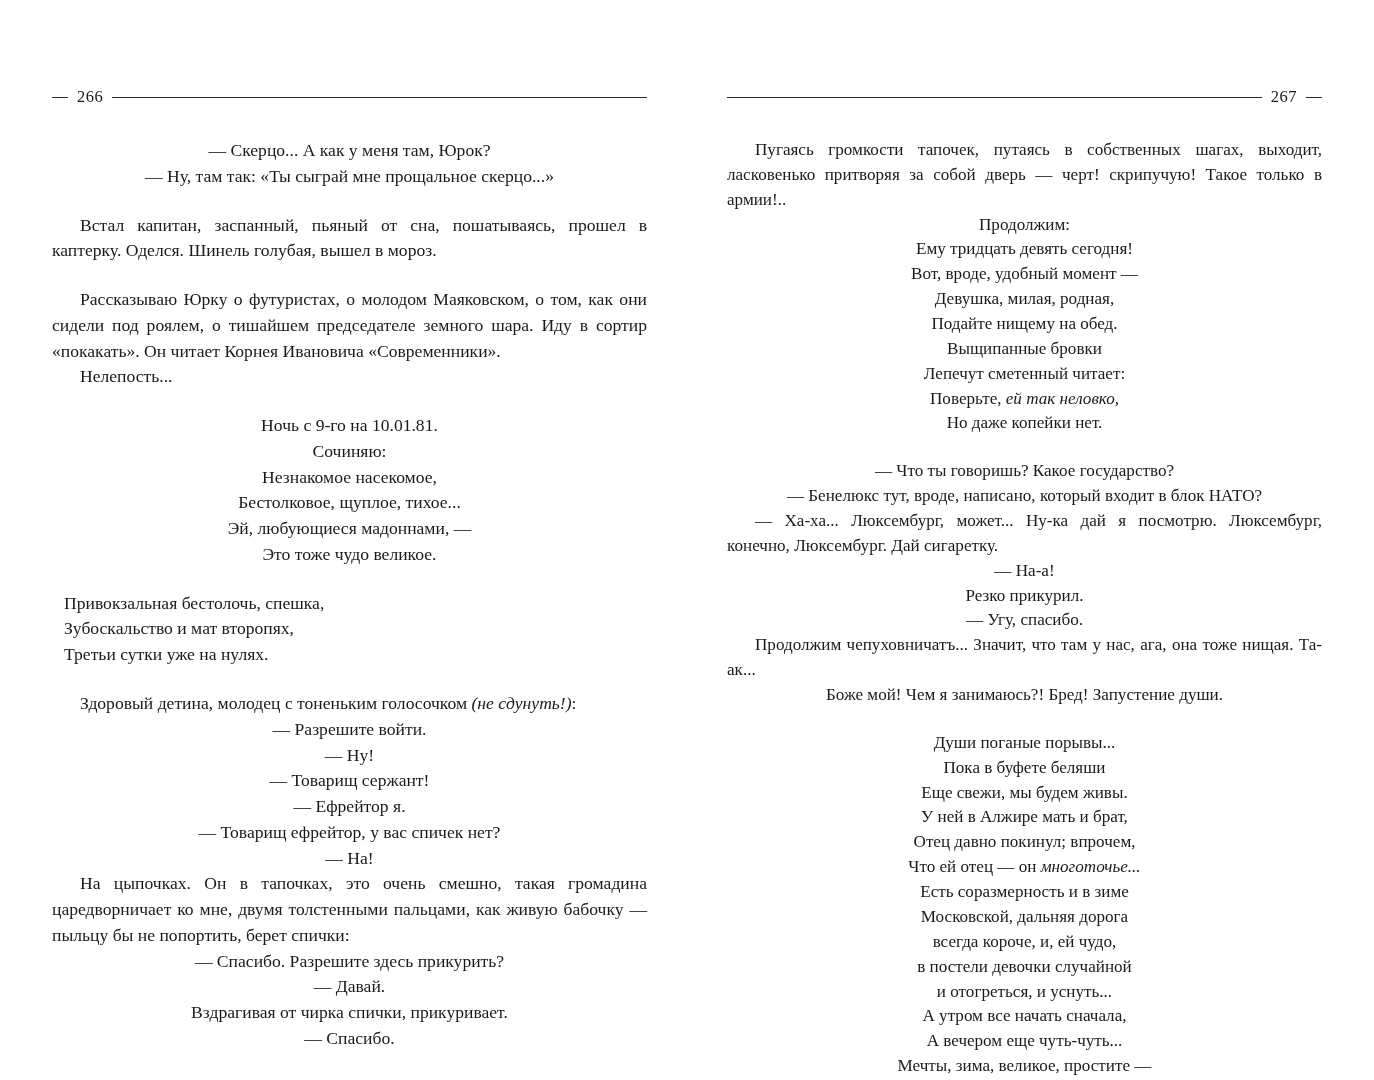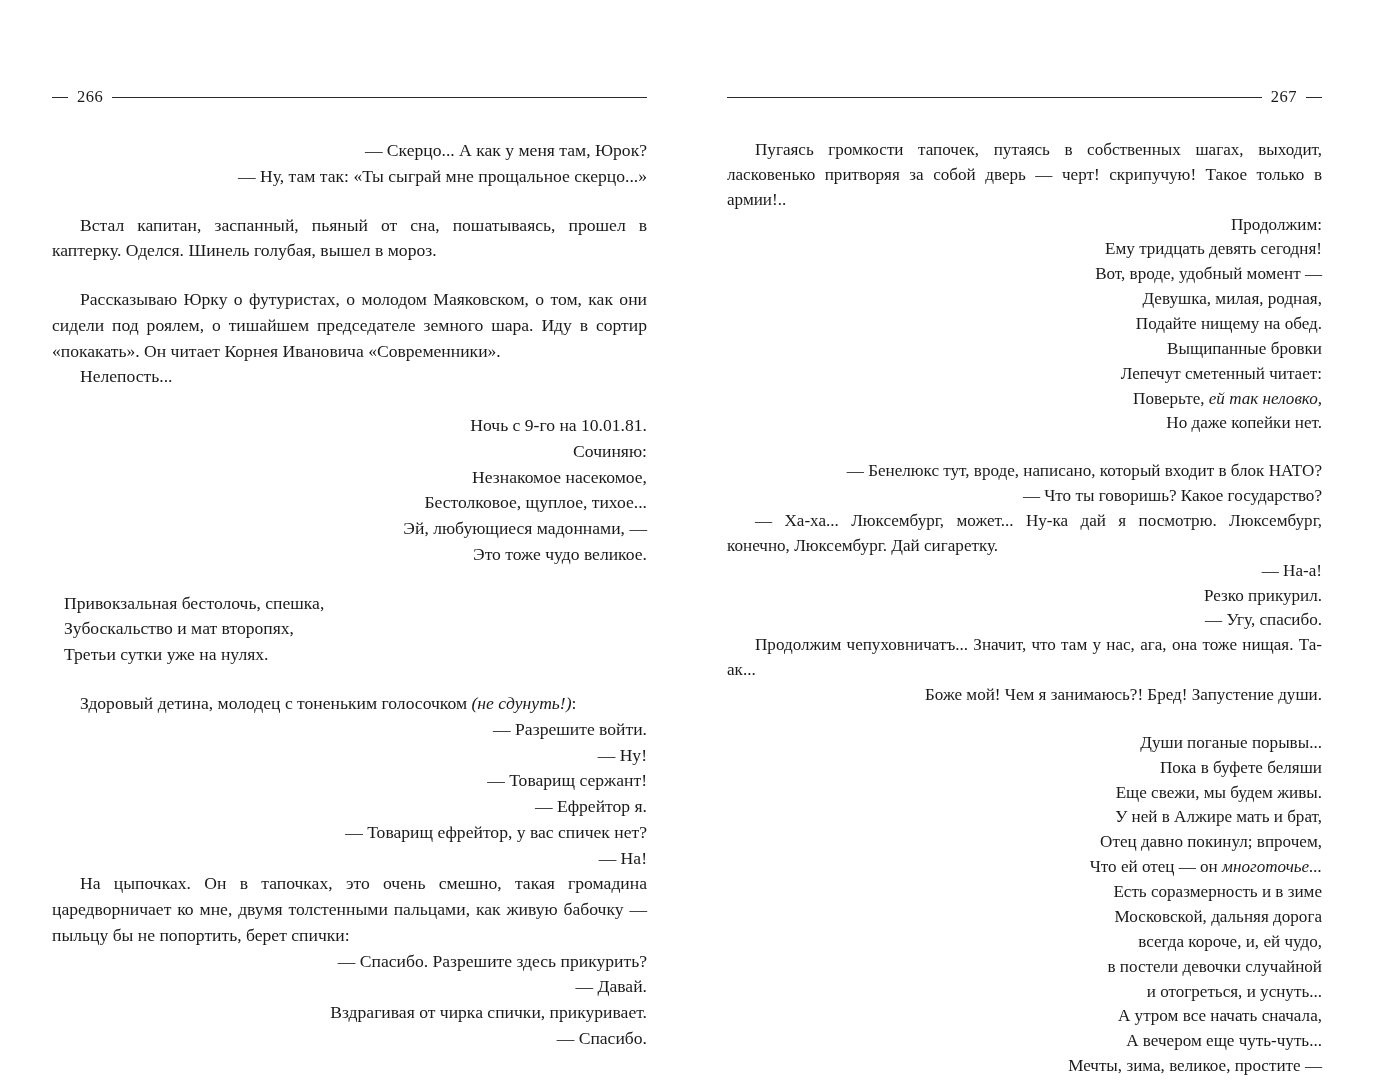--- a/index.html
+++ b/index.html
@@ -81,21 +81,21 @@
     text-indent: 28px;
   }
   .gap {
     height: 23px;
   }
   .verse {
     text-align: left;
     margin-left: 12px;
   }
   .dialog {
-    text-align: right;
+    text-align: center;
   }
   em {
     font-style: italic;
   }
   .hang {
     text-align: justify;
   }
 </style>
 </head>
 <body>
@@ -178,22 +178,22 @@
         <p class="dialog">Подайте нищему на обед.</p>
         <p class="dialog">Выщипанные бровки</p>
         <p class="dialog">Лепечут сметенный читает:</p>
 
         <p class="dialog"><span>Поверьте, </span><em>ей так неловко,</em></p>
 
         <p class="dialog">Но даже копейки нет.</p>
 
         <div class="gap"></div>
 
+        <p class="dialog">— Что ты говоришь? Какое государство?</p>
         <p class="dialog">— Бенелюкс тут, вроде, написано, который входит в блок НАТО?</p>
-        <p class="dialog">— Что ты говоришь? Какое государство?</p>
 
         <p class="indent">— Ха-ха... Люксембург, может... Ну-ка дай я посмотрю. Люксембург, конечно, Люксембург. Дай сигаретку.</p>
 
         <p class="dialog">— На-а!</p>
         <p class="dialog">Резко прикурил.</p>
         <p class="dialog">— Угу, спасибо.</p>
 
         <p class="indent">Продолжим чепуховничатъ... Значит, что там у нас, ага, она тоже нищая. Та-ак...</p>
 
         <p class="dialog">Боже мой! Чем я занимаюсь?! Бред! Запустение души.</p>

